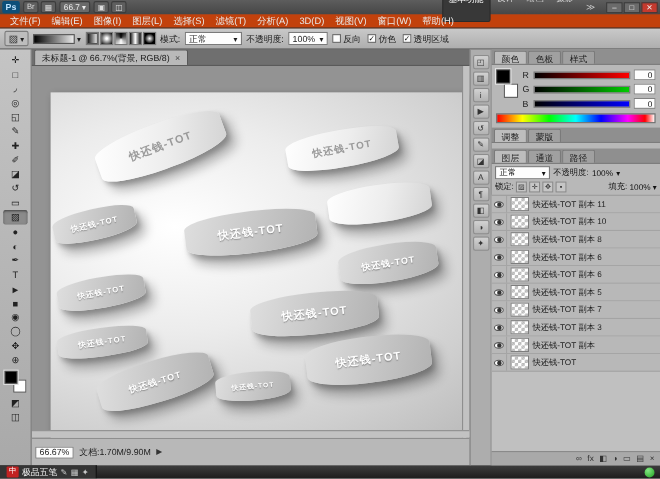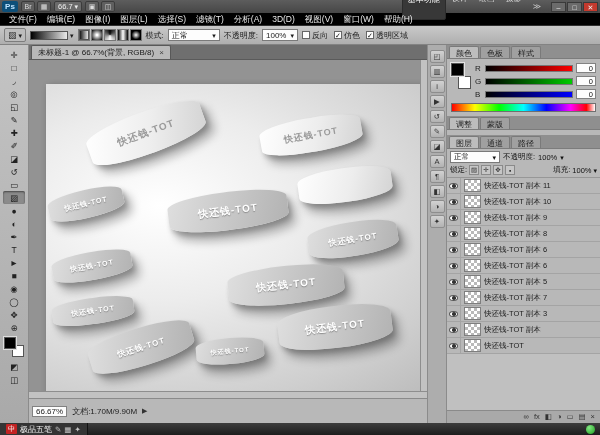--- a/index.html
+++ b/index.html
@@ -20,21 +20,21 @@
   .workspaces{margin-left:auto;display:flex;gap:1px}
   .ws-btn{padding:0 5px;height:27px;line-height:11px;color:#d5d5d5;font-size:8px;border-radius:2px;cursor:default}
   .ws-btn.active{background:#383838;border:1px solid #2b2b2b;color:#fff}
   .ws-more{color:#ccc;font-size:8px;padding:0 3px}
   .win-btns{display:flex;gap:1px;margin-left:4px}
   .win-btn{width:15px;height:10px;background:#6b6b6b;border:1px solid #3a3a3a;color:#eee;
     font-size:7px;line-height:9px;text-align:center}
   .win-btn.close{background:#c43a2e}
 
   
-  .menubar{height:13px;display:flex;align-items:center;background:#000000;color:#e8e8e8;
+  .menubar{height:13px;display:flex;align-items:center;background:#c2410c;color:#e8e8e8;
     padding:0 4px;border-bottom:1px solid #2f2f2f}
   .menu-item{padding:0 5px;font-size:8.5px;line-height:13px;white-space:nowrap}
 
   
   .optionsbar{height:19px;display:flex;align-items:center;gap:4px;padding:0 4px;
     background:linear-gradient(#c9c9c9,#aeaeae);border-bottom:1px solid #838383;font-size:8px;color:#1c1c1c}
   .tool-preset{display:flex;align-items:center;gap:2px;background:#bdbdbd;border:1px solid #7d7d7d;
     height:14px;padding:0 3px;border-radius:2px}
   .tp-icon{font-size:9px;color:#333}
   .grad-preview{display:flex;align-items:center;gap:2px}
@@ -413,27 +413,20 @@
                 <div class="eye"></div>
               </div>
               <div class="thumb"></div>
               <div class="lname">快还钱-TOT 副本 10</div>
             </div>
             <div class="layer-row">
               <div class="eyebox">
                 <div class="eye"></div>
               </div>
               <div class="thumb"></div>
-              <div class="lname">快还钱-TOT 副本 9</div>
-            </div>
-            <div class="layer-row">
-              <div class="eyebox">
-                <div class="eye"></div>
-              </div>
-              <div class="thumb"></div>
               <div class="lname">快还钱-TOT 副本 8</div>
             </div>
             <div class="layer-row">
               <div class="eyebox">
                 <div class="eye"></div>
               </div>
               <div class="thumb"></div>
               <div class="lname">快还钱-TOT 副本 6</div>
             </div>
             <div class="layer-row">

